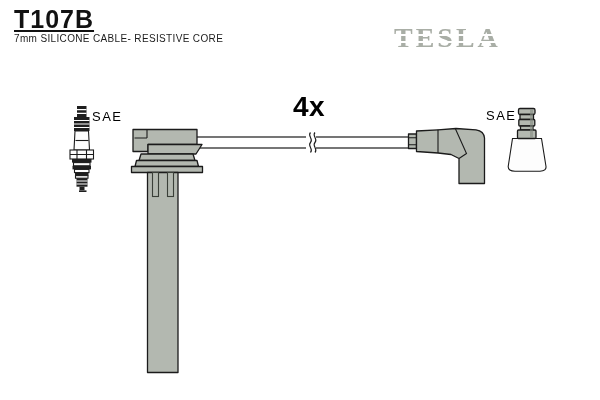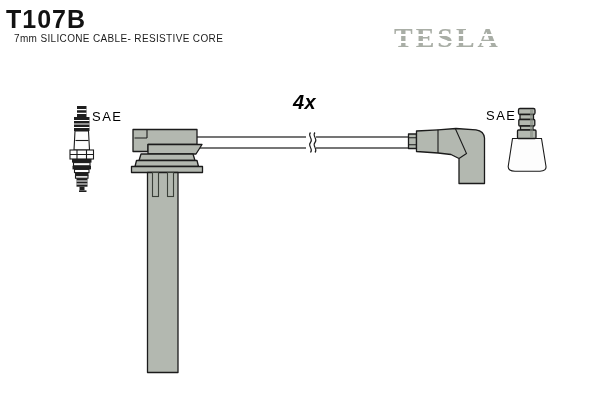--- a/index.html
+++ b/index.html
@@ -10,43 +10,43 @@
     --brand-gray:#a9aea6;
     --text:#121212;
     --background:#ffffff;
   }
   html,body{margin:0;padding:0;background:var(--background);}
   .stage{
     position:relative;width:600px;height:400px;background:var(--background);
     font-family:"Liberation Sans",sans-serif;overflow:hidden;color:var(--text);
   }
   .part-number{
-    position:absolute;left:6px;top:6px;font-size:25px;font-weight:bold;
-    letter-spacing:1px;color:var(--text);line-height:1.1;
+    position:absolute;left:14px;top:6px;font-size:25px;font-weight:bold;
+    letter-spacing:1px;color:var(--text);line-height:1.1;text-decoration:underline;
   }
   .subtitle{
     position:absolute;left:14px;top:33px;font-size:10px;letter-spacing:.35px;
     color:#1c1c1c;
     text-align:right;
   }
   .brand{
     position:absolute;left:394px;top:8px;height:26px;line-height:1;
     font-family:"Liberation Serif",serif;font-weight:bold;font-size:28px;
     letter-spacing:3px;color:var(--brand-gray);margin-top:16px;
   }
   .brand-stripe{
     position:absolute;left:-2px;right:-2px;height:2.4px;background:var(--background);
   }
   .brand-stripe.s1{top:10px;}
   .brand-stripe.s2{top:16.5px;}
   .art{position:absolute;left:0;top:0;}
   .diagram-label{position:absolute;color:#000000;}
   .sae-left{left:92px;top:109px;font-size:13px;letter-spacing:1.5px;}
   .sae-right{left:486px;top:108px;font-size:13px;letter-spacing:1.5px;}
-  .qty{left:293px;top:91px;font-size:20px;font-weight:bold;letter-spacing:.5px;font-style:italic;}
+  .qty{left:293px;top:91px;font-size:28px;font-weight:bold;letter-spacing:.5px;}
   
   .part{fill:var(--part-gray);stroke:var(--outline);stroke-width:1.3;stroke-linejoin:round;}
   .wire{fill:#ffffff;stroke:var(--outline);stroke-width:1.2;}
   .ln{fill:none;stroke:var(--outline);stroke-width:1.1;}
   .wln{fill:none;stroke:#ffffff;stroke-width:1.2;}
   .dk{fill:#1e1e1e;stroke:none;}
   .wh{fill:#fdfdfd;stroke:var(--outline);stroke-width:1.1;}
   .prong{fill:var(--part-gray);stroke:#3a3f38;stroke-width:1.1;}
 </style>
 </head>

